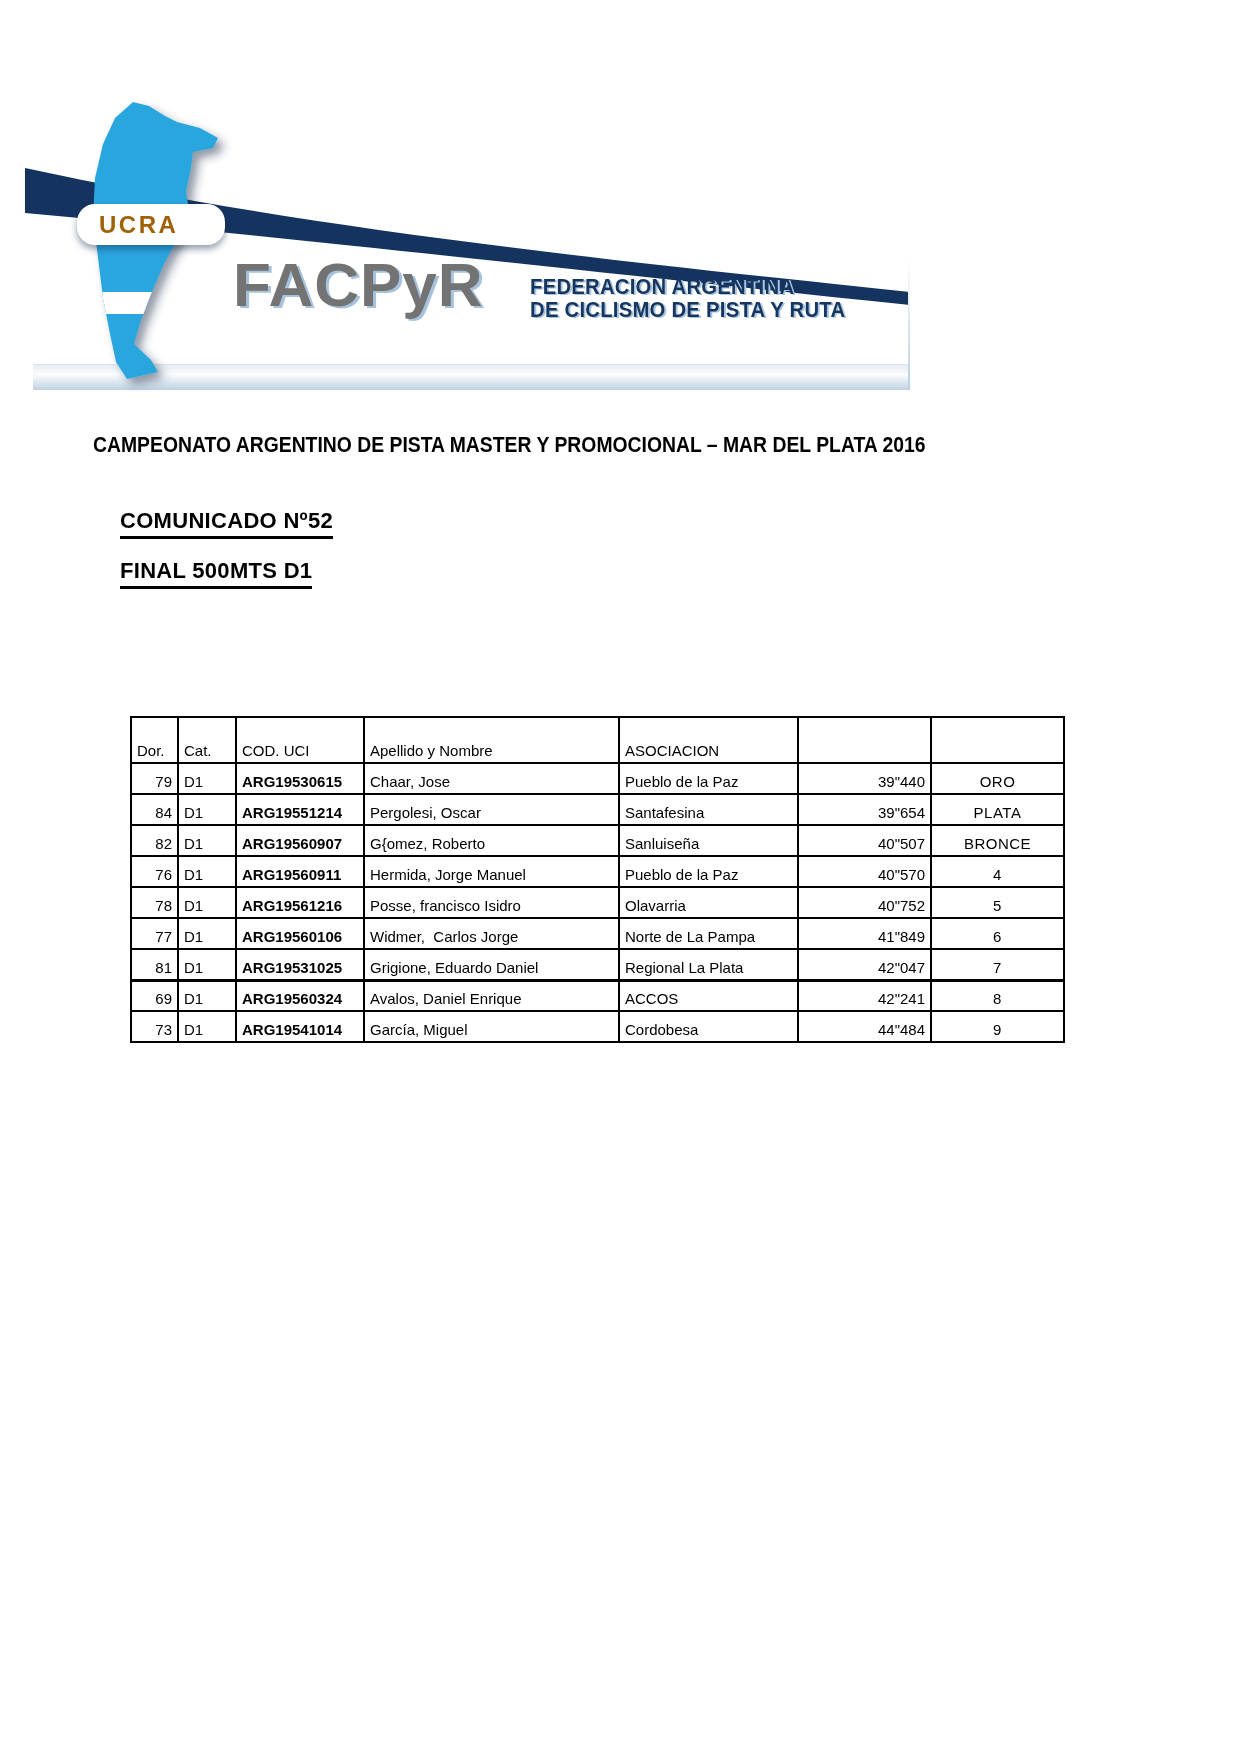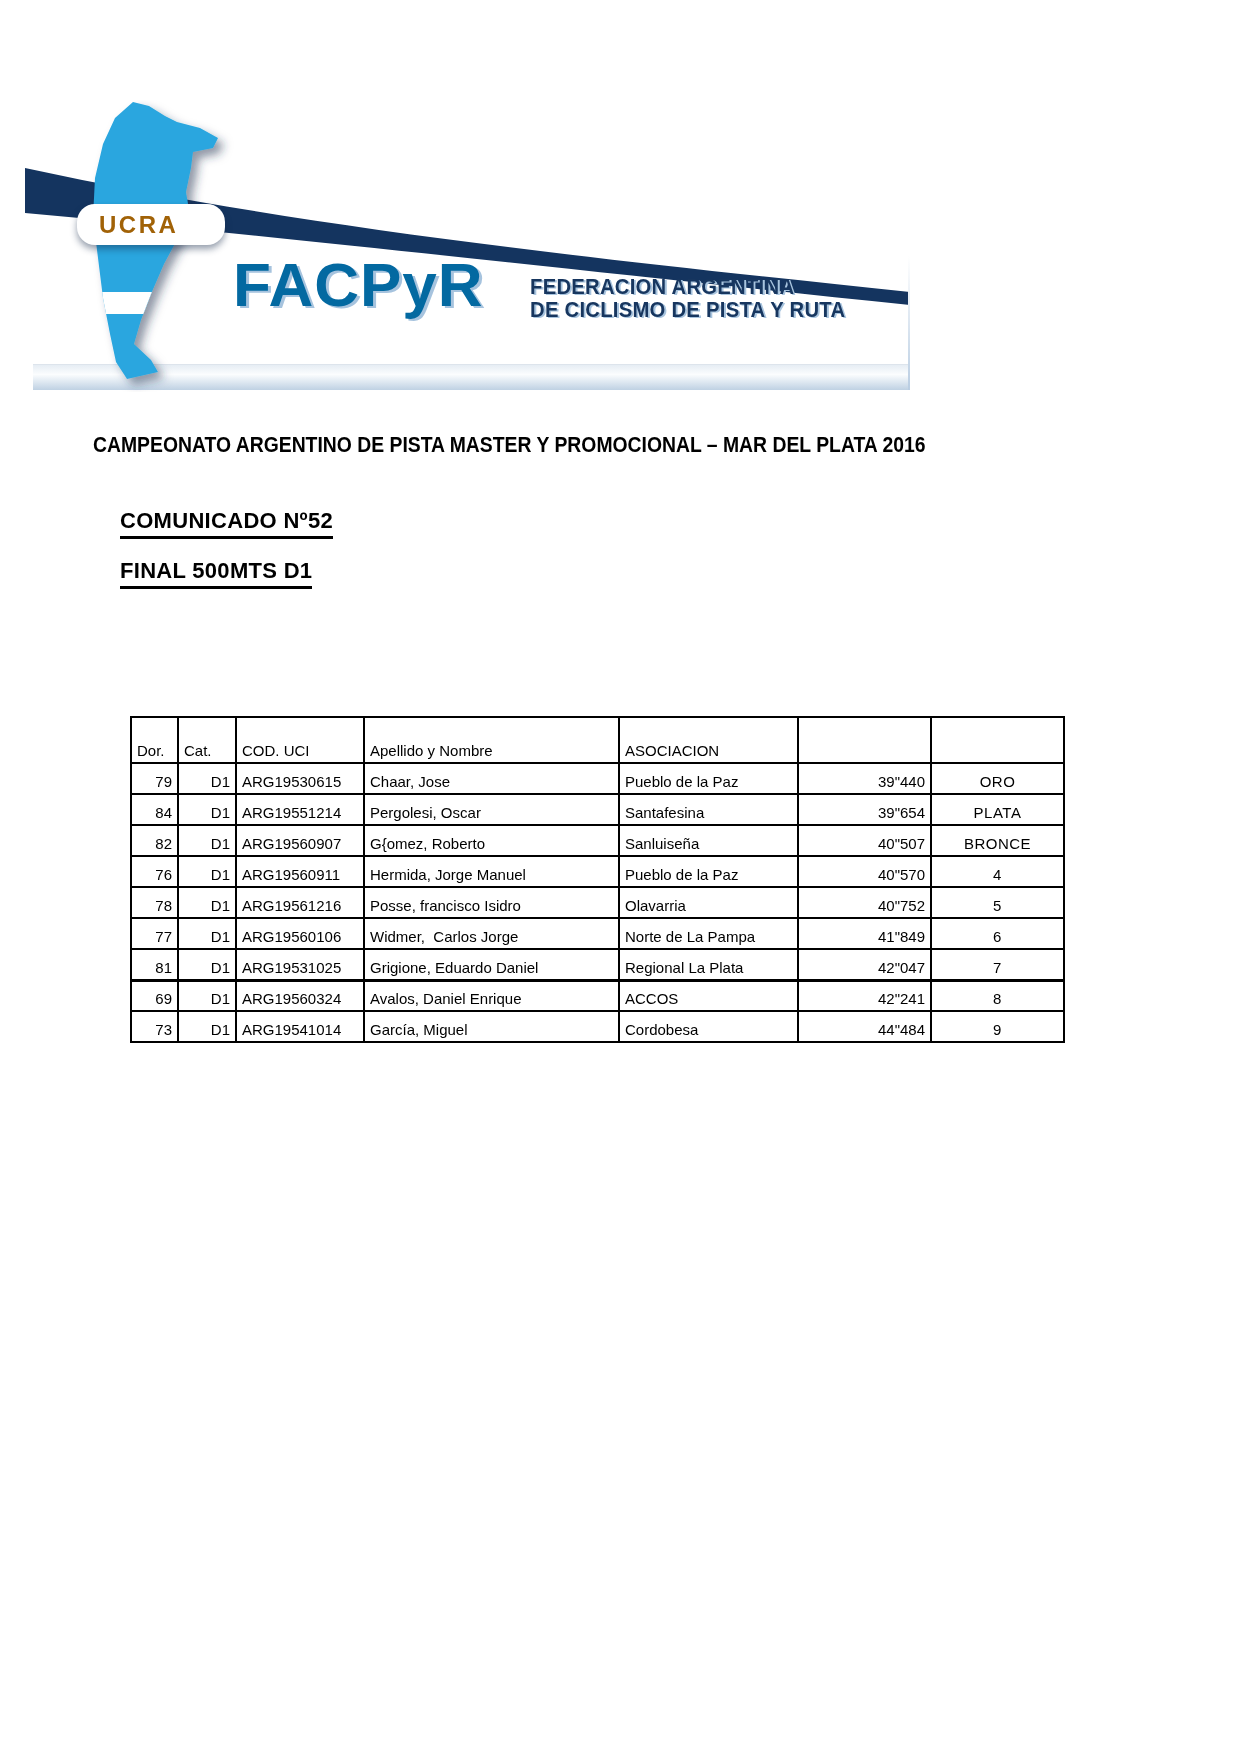--- a/index.html
+++ b/index.html
@@ -32,21 +32,21 @@
     position: absolute; left: 52px; top: 98px; width: 148px; height: 41px;
     background: #ffffff; border-radius: 18px;
     box-shadow: 0 4px 7px rgba(20, 40, 70, 0.45);
     line-height: 41px; padding-left: 22px;
     font-size: 24px; font-weight: bold; letter-spacing: 2.5px;
     color: #a16207;
   }
   .facpyr {
     position: absolute; left: 208px; top: 148px;
     font-size: 62px; font-weight: bold; line-height: 1;
-    color: #0369a1; letter-spacing: 1px;
+    color: #737373; letter-spacing: 1px;
     text-shadow: 3px 2px 0 #a6c3de;
   }
   .org-name {
     position: absolute; left: 505px; top: 170px;
     font-size: 21.5px; font-weight: bold; line-height: 23px;
     color: #17365f; letter-spacing: 0.3px;
     transform: scaleX(0.94); transform-origin: left top;
     text-shadow: 2px 1px 0 #a8c4de;
     white-space: nowrap;
   }
@@ -80,22 +80,22 @@
   }
   table.results th {
     height: 46px; vertical-align: bottom; text-align: left;
     font-weight: normal; padding: 16px 4px 3px 5px;
   }
   table.results td {
     height: 31px; vertical-align: bottom;
     padding: 0 5px 3px 5px;
   }
   td.col-dor { text-align: right; padding-right: 8px; }
-  td.col-cat { text-align: right; }
-  td.col-cod { text-align: left; }
+  td.col-cat { text-align: left; }
+  td.col-cod { text-align: left; font-weight: bold; }
   td.col-name { text-align: left; }
   td.col-assoc { text-align: left; }
   td.col-time { text-align: right; padding-right: 7px; }
   td.col-place {
     text-align: center; vertical-align: top;
     padding-top: 1px; letter-spacing: 0.5px;
   }
   tr.thick-top td { border-top: 3px solid #000; }
 </style>
 </head>

